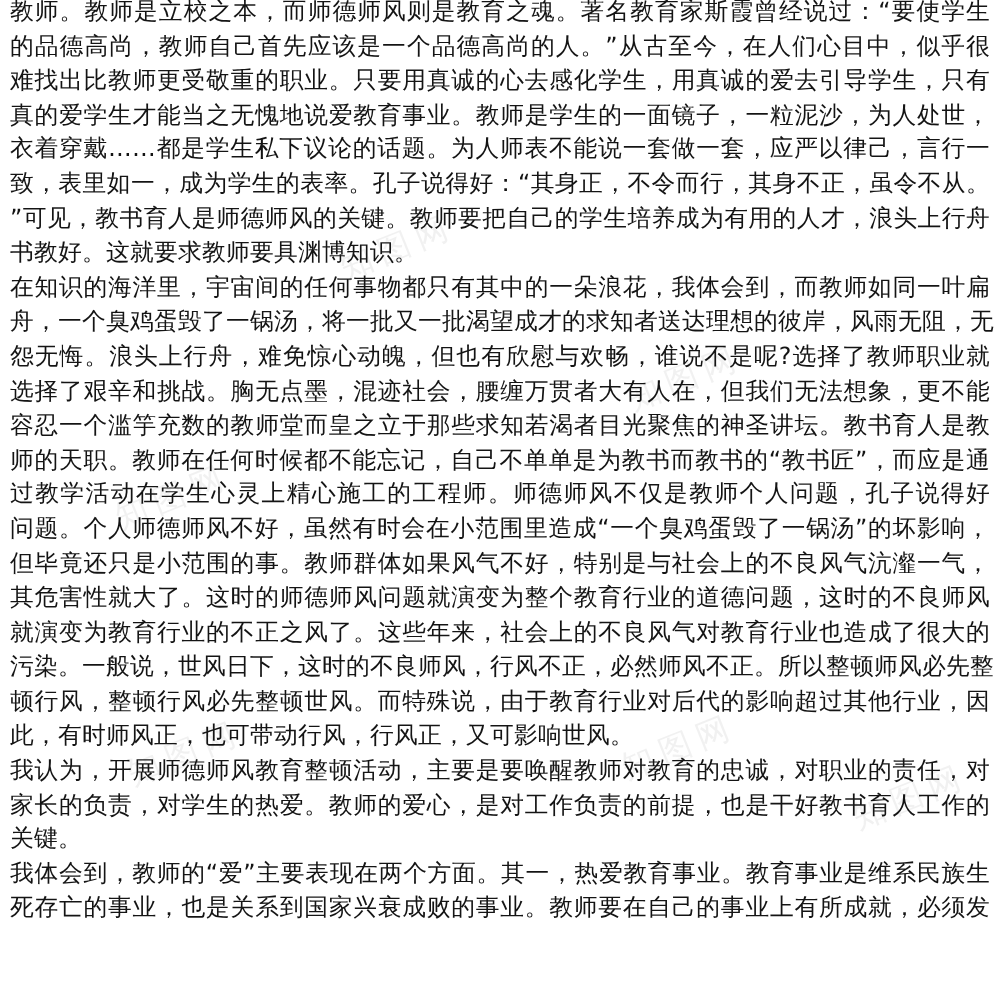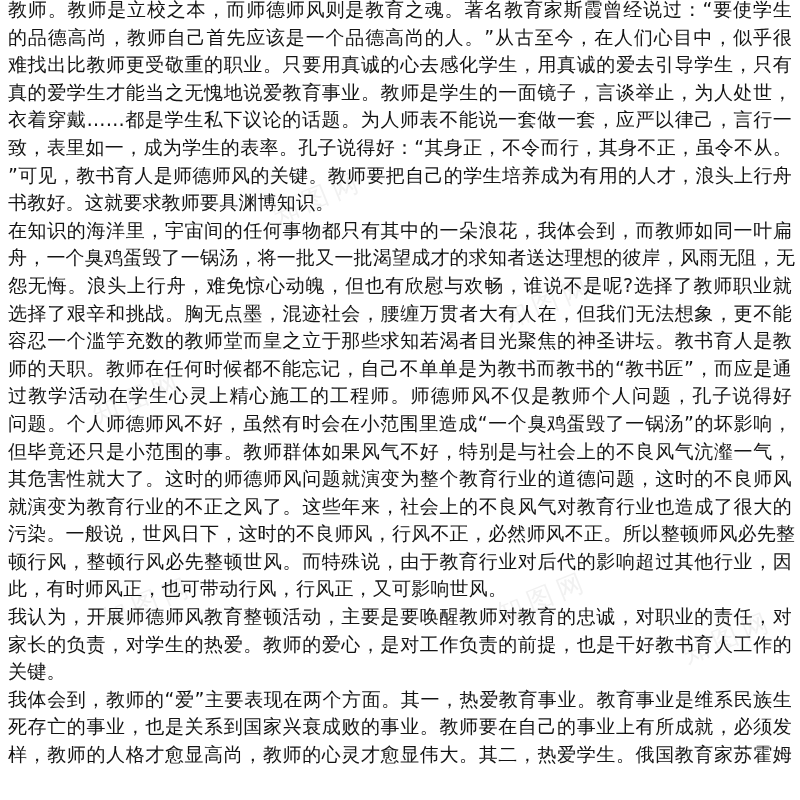--- a/index.html
+++ b/index.html
@@ -65,21 +65,21 @@
   <span class="watermark wm2">知图网</span>
   <span class="watermark wm3">知图网</span>
   <span class="watermark wm4">知图网</span>
   <span class="watermark wm5">知图网</span>
   <span class="watermark wm6">知图网</span>
 
   <div class="text-block" id="text-block">
       <div class="line">教师。教师是立校之本，而师德师风则是教育之魂。著名教育家斯霞曾经说过：“要使学生</div>
       <div class="line">的品德高尚，教师自己首先应该是一个品德高尚的人。”从古至今，在人们心目中，似乎很</div>
       <div class="line">难找出比教师更受敬重的职业。只要用真诚的心去感化学生，用真诚的爱去引导学生，只有</div>
-      <div class="line">真的爱学生才能当之无愧地说爱教育事业。教师是学生的一面镜子，言谈举止，为人处世，</div>
+      <div class="line">真的爱学生才能当之无愧地说爱教育事业。教师是学生的一面镜子，一粒泥沙，为人处世，</div>
       <div class="line">衣着穿戴……都是学生私下议论的话题。为人师表不能说一套做一套，应严以律己，言行一</div>
       <div class="line">致，表里如一，成为学生的表率。孔子说得好：“其身正，不令而行，其身不正，虽令不从。</div>
       <div class="line">”可见，教书育人是师德师风的关键。教师要把自己的学生培养成为有用的人才，浪头上行舟</div>
       <div class="line para-end">书教好。这就要求教师要具渊博知识。</div>
       <div class="line">在知识的海洋里，宇宙间的任何事物都只有其中的一朵浪花，我体会到，而教师如同一叶扁</div>
       <div class="line">舟，一个臭鸡蛋毁了一锅汤，将一批又一批渴望成才的求知者送达理想的彼岸，风雨无阻，无</div>
       <div class="line">怨无悔。浪头上行舟，难免惊心动魄，但也有欣慰与欢畅，谁说不是呢?选择了教师职业就</div>
       <div class="line">选择了艰辛和挑战。胸无点墨，混迹社会，腰缠万贯者大有人在，但我们无法想象，更不能</div>
       <div class="line">容忍一个滥竽充数的教师堂而皇之立于那些求知若渴者目光聚焦的神圣讲坛。教书育人是教</div>
       <div class="line">师的天职。教师在任何时候都不能忘记，自己不单单是为教书而教书的“教书匠”，而应是通</div>
@@ -89,16 +89,15 @@
       <div class="line">其危害性就大了。这时的师德师风问题就演变为整个教育行业的道德问题，这时的不良师风</div>
       <div class="line">就演变为教育行业的不正之风了。这些年来，社会上的不良风气对教育行业也造成了很大的</div>
       <div class="line">污染。一般说，世风日下，这时的不良师风，行风不正，必然师风不正。所以整顿师风必先整</div>
       <div class="line">顿行风，整顿行风必先整顿世风。而特殊说，由于教育行业对后代的影响超过其他行业，因</div>
       <div class="line para-end">此，有时师风正，也可带动行风，行风正，又可影响世风。</div>
       <div class="line">我认为，开展师德师风教育整顿活动，主要是要唤醒教师对教育的忠诚，对职业的责任，对</div>
       <div class="line">家长的负责，对学生的热爱。教师的爱心，是对工作负责的前提，也是干好教书育人工作的</div>
       <div class="line para-end">关键。</div>
       <div class="line">我体会到，教师的“爱”主要表现在两个方面。其一，热爱教育事业。教育事业是维系民族生</div>
       <div class="line">死存亡的事业，也是关系到国家兴衰成败的事业。教师要在自己的事业上有所成就，必须发</div>
-      <div class="line">样，教师的人格才愈显高尚，教师的心灵才愈显伟大。其二，热爱学生。俄国教育家苏霍姆</div>
     </div>
 
 </div>
 
 </body></html>

